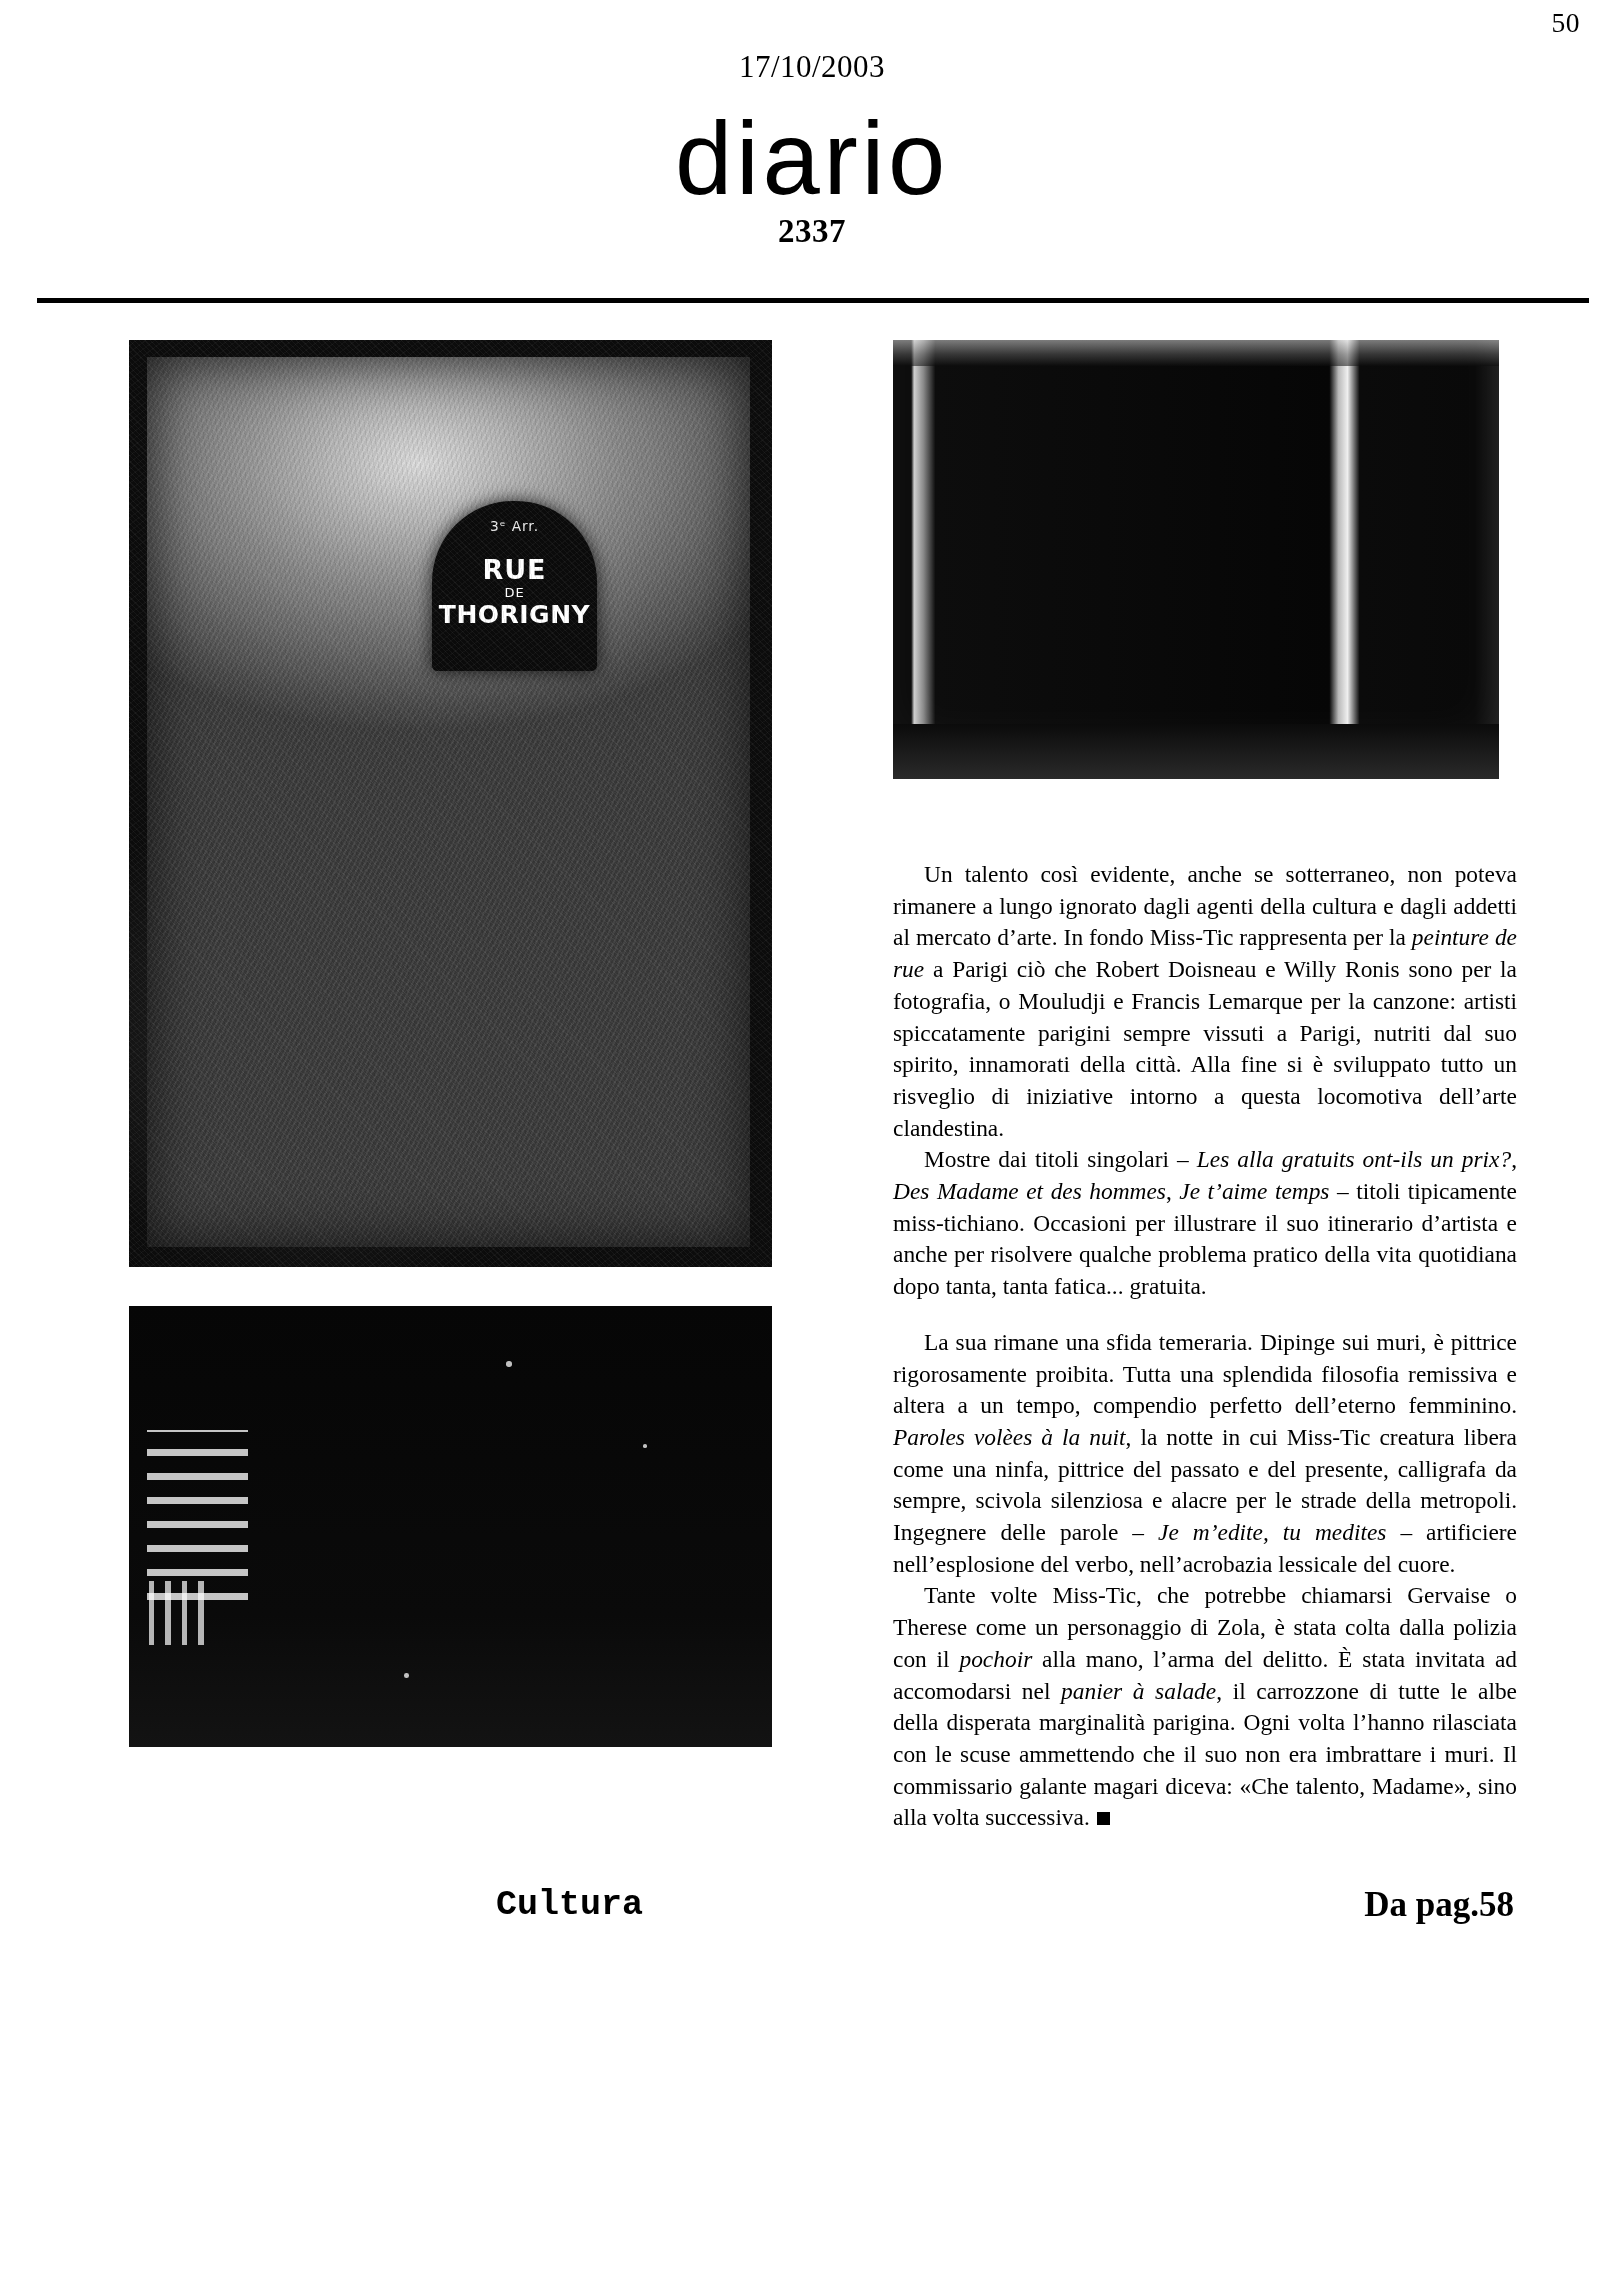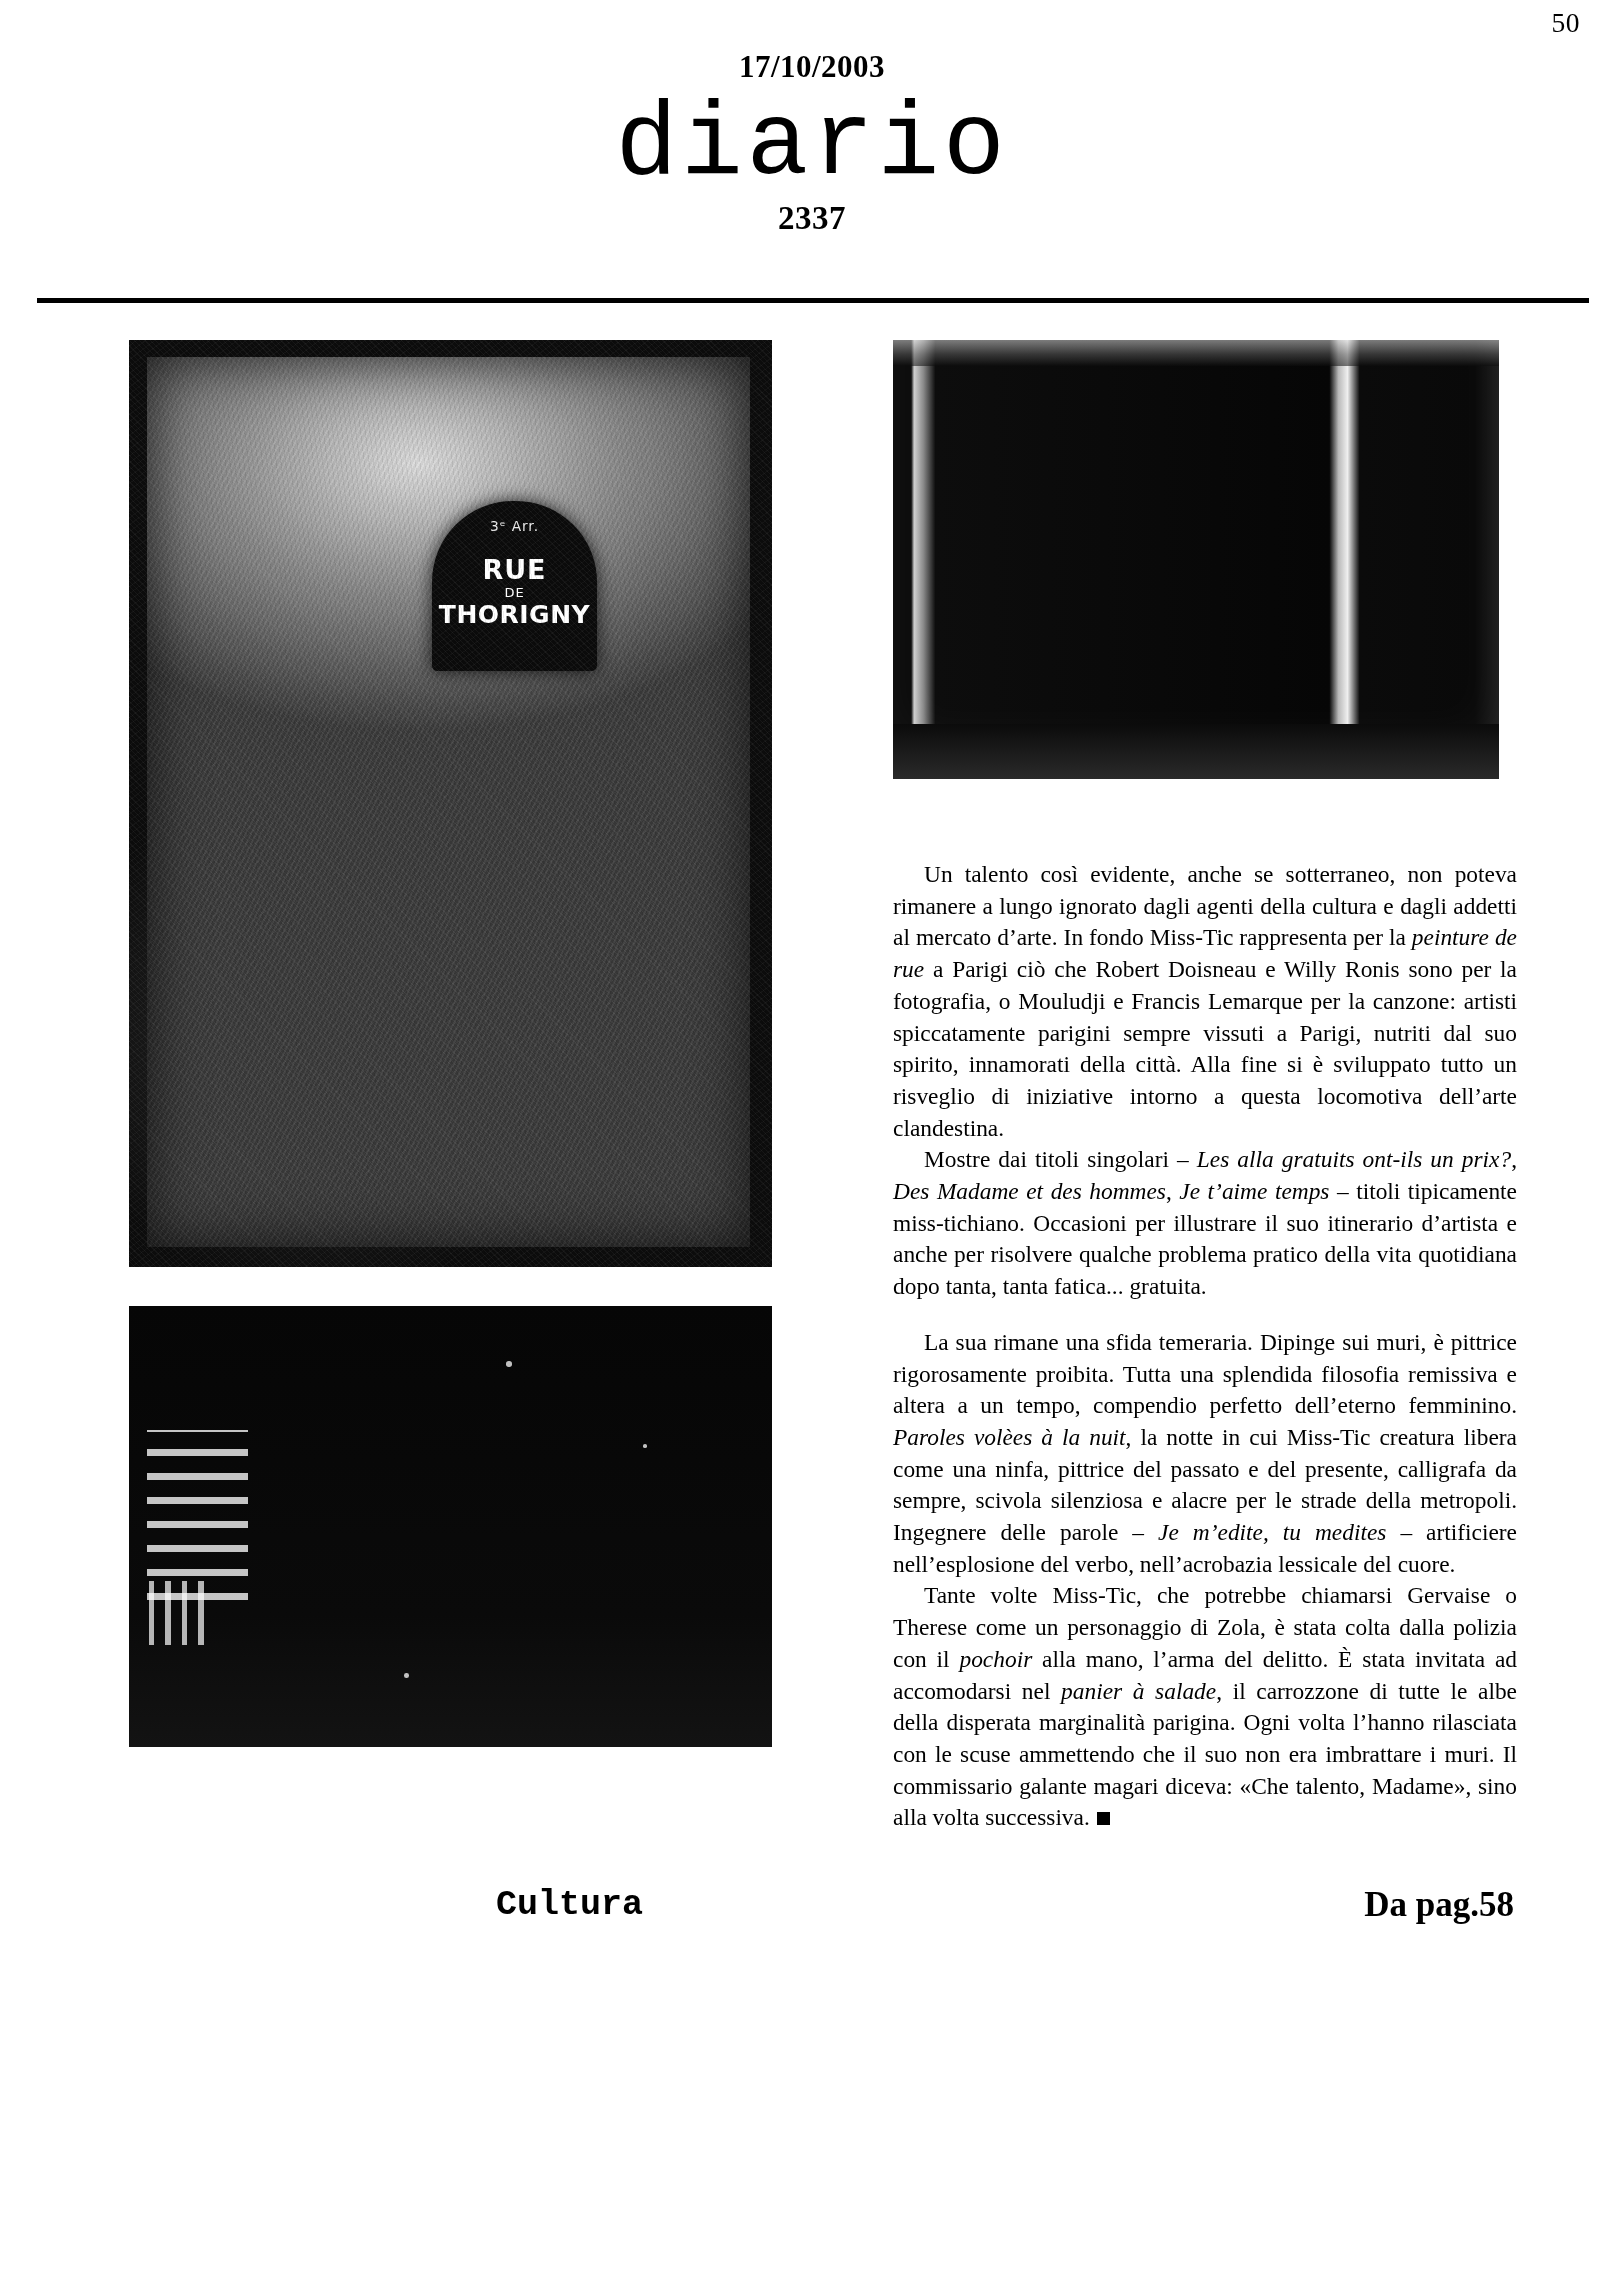--- a/index.html
+++ b/index.html
@@ -34,31 +34,31 @@
   }
   .masthead {
     position: absolute;
     top: 51px;
     left: 0;
     width: 1624px;
     text-align: center;
   }
   .masthead .date {
     font-family: "Liberation Serif", serif;
-    font-weight: bold;
+    font-weight: normal;
     font-size: 31px;
     letter-spacing: 0.5px;
     line-height: 1.0;
   }
   .masthead .title {
-    font-family: Liberation Mono, monospace;
+    font-family: Liberation Sans, sans-serif;
     font-size: 103px;
     line-height: 1.02;
     letter-spacing: 3.7px;
-    margin-top: 11px;
+    margin-top: 24px;
     font-weight: 400;
   }
   .masthead .issue {
     font-family: "Liberation Serif", serif;
     font-weight: bold;
     font-size: 33px;
     margin-top: 1.8px;
     letter-spacing: 0.5px;
   }
   .rule-top {

